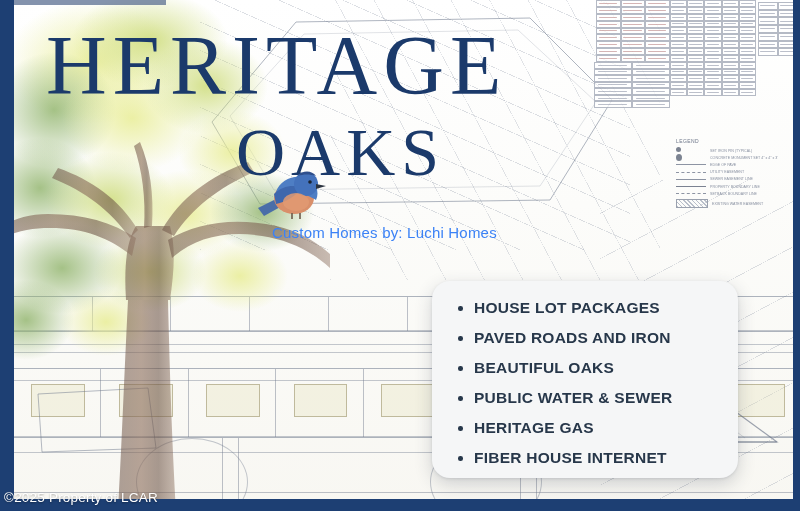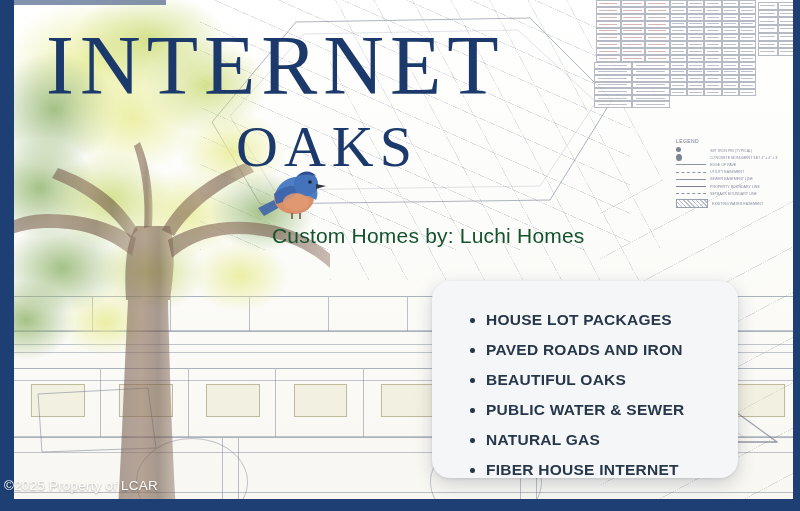--- a/index.html
+++ b/index.html
@@ -144,47 +144,47 @@
     position:absolute; left:46px; top:24px;
     font-family:"Liberation Serif", serif;
     font-size:84px; line-height:1;
     letter-spacing:6px;
     color:#1b3a6b;
     font-weight:400;
   }
   .t-oaks{
     position:absolute; left:236px; top:118px;
     font-family:"Liberation Serif", serif;
-    font-size:58px; line-height:1;
+    font-size:68px; line-height:1;
     letter-spacing:6px;
     color:#1b3a6b;
     font-weight:400;
   }
   .t-sub{
     position:absolute; left:272px; top:225px;
     font-family:"Liberation Sans", sans-serif;
-    font-size:21px; line-height:1;
-    color:#14532d;
+    font-size:15px; line-height:1;
+    color:#3b82f6;
     letter-spacing:.2px;
   }
 
   
   .bird{ position:absolute; left:252px; top:162px; width:76px; height:66px; }
 
   
   .card{
     position:absolute; left:432px; top:281px; width:306px; height:197px;
     background:#f5f6f7;
     border-radius:18px;
     box-shadow:0 6px 18px rgba(40,50,70,.20), 0 1px 3px rgba(40,50,70,.12);
     padding:12px 0 0 0;
     box-sizing:border-box;
   }
   .card ul{
-    list-style:none; margin:12px; padding:0 0 0 26px;
+    list-style:none; margin:0; padding:0 0 0 26px;
   }
   .card li{
     position:relative;
     font-family:"Liberation Sans", sans-serif;
     font-size:15.5px;
     font-weight:700;
     letter-spacing:.25px;
     color:#27374a;
     line-height:30px;
     padding-left:16px;
@@ -210,21 +210,21 @@
     position:absolute; left:0; bottom:0; width:800px; height:12px;
     background:#1d3f73;
   }
   .edge-top-nub{
     position:absolute; left:14px; top:0; width:152px; height:5px;
     background:#5b6f91; opacity:.75;
   }
 
   
   .watermark{
-    position:absolute; left:4px; bottom:18px;
+    position:absolute; left:4px; bottom:6px;
     font-family:"Liberation Sans", sans-serif;
     font-size:13.5px;
     color:#ffffff;
     letter-spacing:.2px;
     text-shadow:0 1px 2px rgba(0,0,0,.35);
     white-space:nowrap;
     z-index:40;
   }
 </style>
 </head>
@@ -546,21 +546,21 @@
 
       <path d="M162 230 C180 198 210 176 248 162 L254 172 C218 188 192 208 174 236 Z"></path>
 
       <path d="M138 230 C120 200 92 180 58 168 L52 178 C86 192 110 210 130 238 Z"></path>
 
       <path d="M152 226 C154 194 150 166 140 142 L134 146 C142 170 146 198 144 228 Z"></path>
     </g>
   </svg>
 
   <div class="title-wrap">
-    <div class="t-heritage">INTERNET</div>
+    <div class="t-heritage">HERITAGE</div>
     <div class="t-oaks">OAKS</div>
     <div class="t-sub">Custom Homes by: Luchi Homes</div>
   </div>
 
   <svg class="bird" viewBox="0 0 76 66">
 
     <path d="M6 46 L26 36 L30 44 L12 54 Z" fill="#4a6ea8"></path>
 
     <ellipse cx="42" cy="36" rx="20" ry="16" fill="#d98f6a"></ellipse>
     <path d="M24 30 C28 18 42 12 54 16 C64 20 68 30 64 38 C58 34 48 30 38 32 Z" fill="#4e7ec4"></path>
@@ -578,21 +578,21 @@
 
     <path d="M40 51 L40 57 M48 51 L48 57" stroke="#6b5a4a" stroke-width="1.6"></path>
   </svg>
 
   <div class="card">
     <ul>
       <li>HOUSE LOT PACKAGES</li>
       <li>PAVED ROADS AND IRON</li>
       <li>BEAUTIFUL OAKS</li>
       <li>PUBLIC WATER &amp; SEWER</li>
-      <li>NATURAL GAS</li>
+      <li>HERITAGE GAS</li>
       <li>FIBER HOUSE INTERNET</li>
     </ul>
   </div>
 
   <div class="edge-left"></div>
   <div class="edge-right"></div>
   <div class="edge-bottom"></div>
   <div class="edge-top-nub"></div>
 
   <div class="watermark">©2025 Property of LCAR</div>

